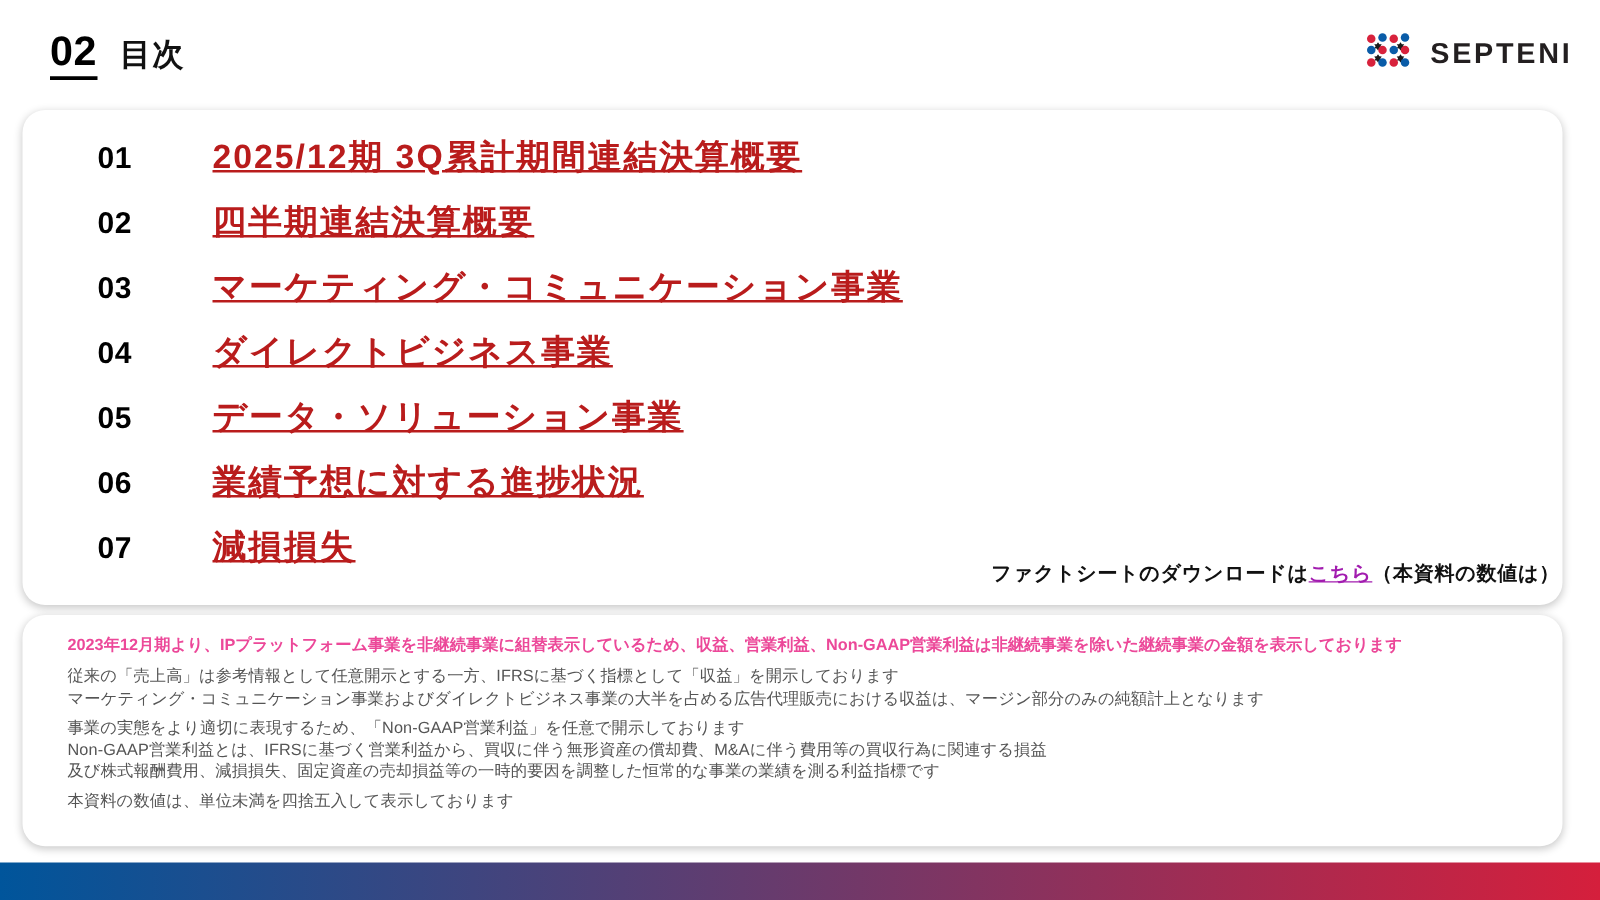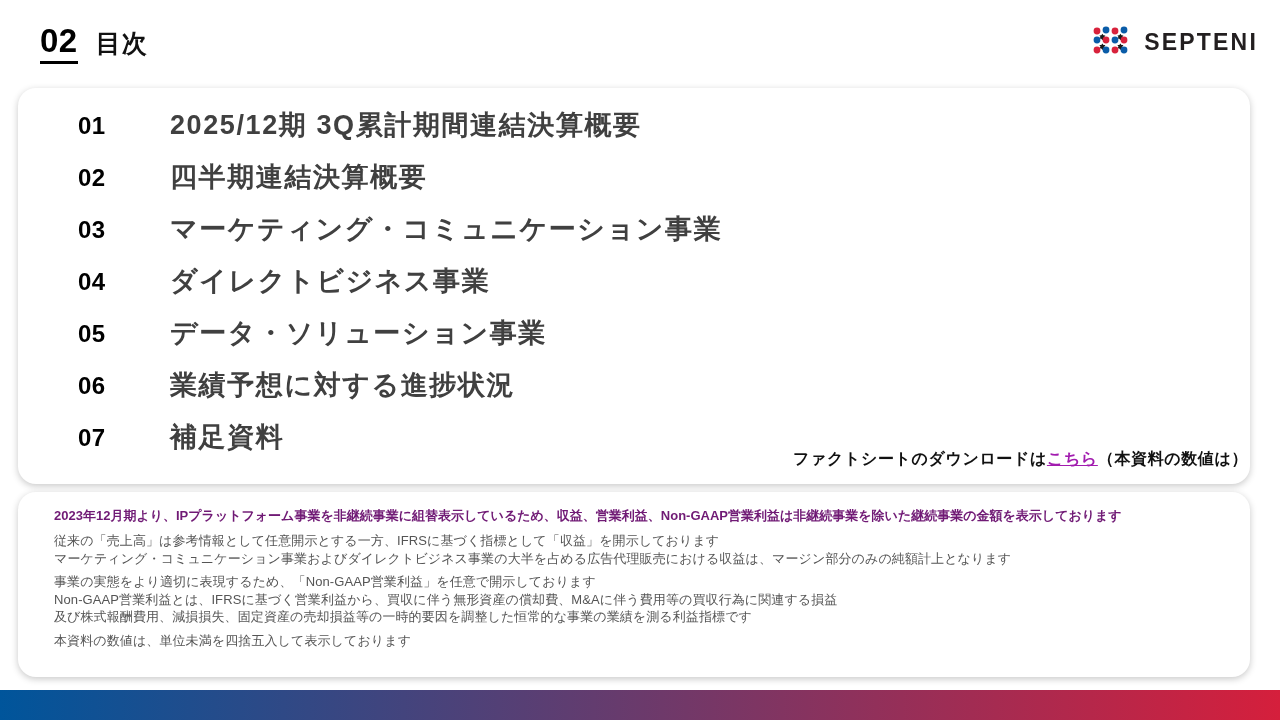--- a/index.html
+++ b/index.html
@@ -106,23 +106,24 @@
     width: 92px;
     flex: 0 0 92px;
     font-size: 24px;
     font-weight: 700;
     color: #000;
     letter-spacing: 0.5px;
   }
   .toc-label {
     font-size: 27px;
     font-weight: 700;
-    color: #404040;
+    color: #b91c1c;
     letter-spacing: 1.6px;
     white-space: nowrap;
+    text-decoration: underline;
   }
   .factsheet {
     position: absolute;
     right: 10px;
     bottom: 1px;
     font-size: 16px;
     font-weight: 700;
     color: #111;
     letter-spacing: 0.6px;
     white-space: nowrap;
@@ -141,21 +142,21 @@
     width: 1180px;
   }
   .note-line {
     color: #555;
     font-size: 13px;
     line-height: 17.5px;
     white-space: nowrap;
     letter-spacing: 0.1px;
   }
   .note-line.bold {
-    color: #701a75;
+    color: #ec4899;
     font-weight: 700;
     font-size: 13px;
     line-height: 20px;
     letter-spacing: 0;
   }
   .note-line.gap {
     margin-top: 6px;
   }
 
   
@@ -231,21 +232,21 @@
       <span class="toc-label">データ・ソリューション事業</span>
     </div>
 
     <div class="toc-row">
       <span class="toc-num">06</span>
       <span class="toc-label">業績予想に対する進捗状況</span>
     </div>
 
     <div class="toc-row">
       <span class="toc-num">07</span>
-      <span class="toc-label">補足資料</span>
+      <span class="toc-label">減損損失</span>
 
       <span class="factsheet"><span>ファクトシートのダウンロードは</span><a href="#" style="color: #a21caf;">こちら</a><span>（本資料の数値は）</span></span>
     </div>
 
   </div>
 </div>
 
 <div class="card notes-card">
   <div class="notes">
     <div class="note-line bold">2023年12月期より、IPプラットフォーム事業を非継続事業に組替表示しているため、収益、営業利益、Non-GAAP営業利益は非継続事業を除いた継続事業の金額を表示しております</div>

